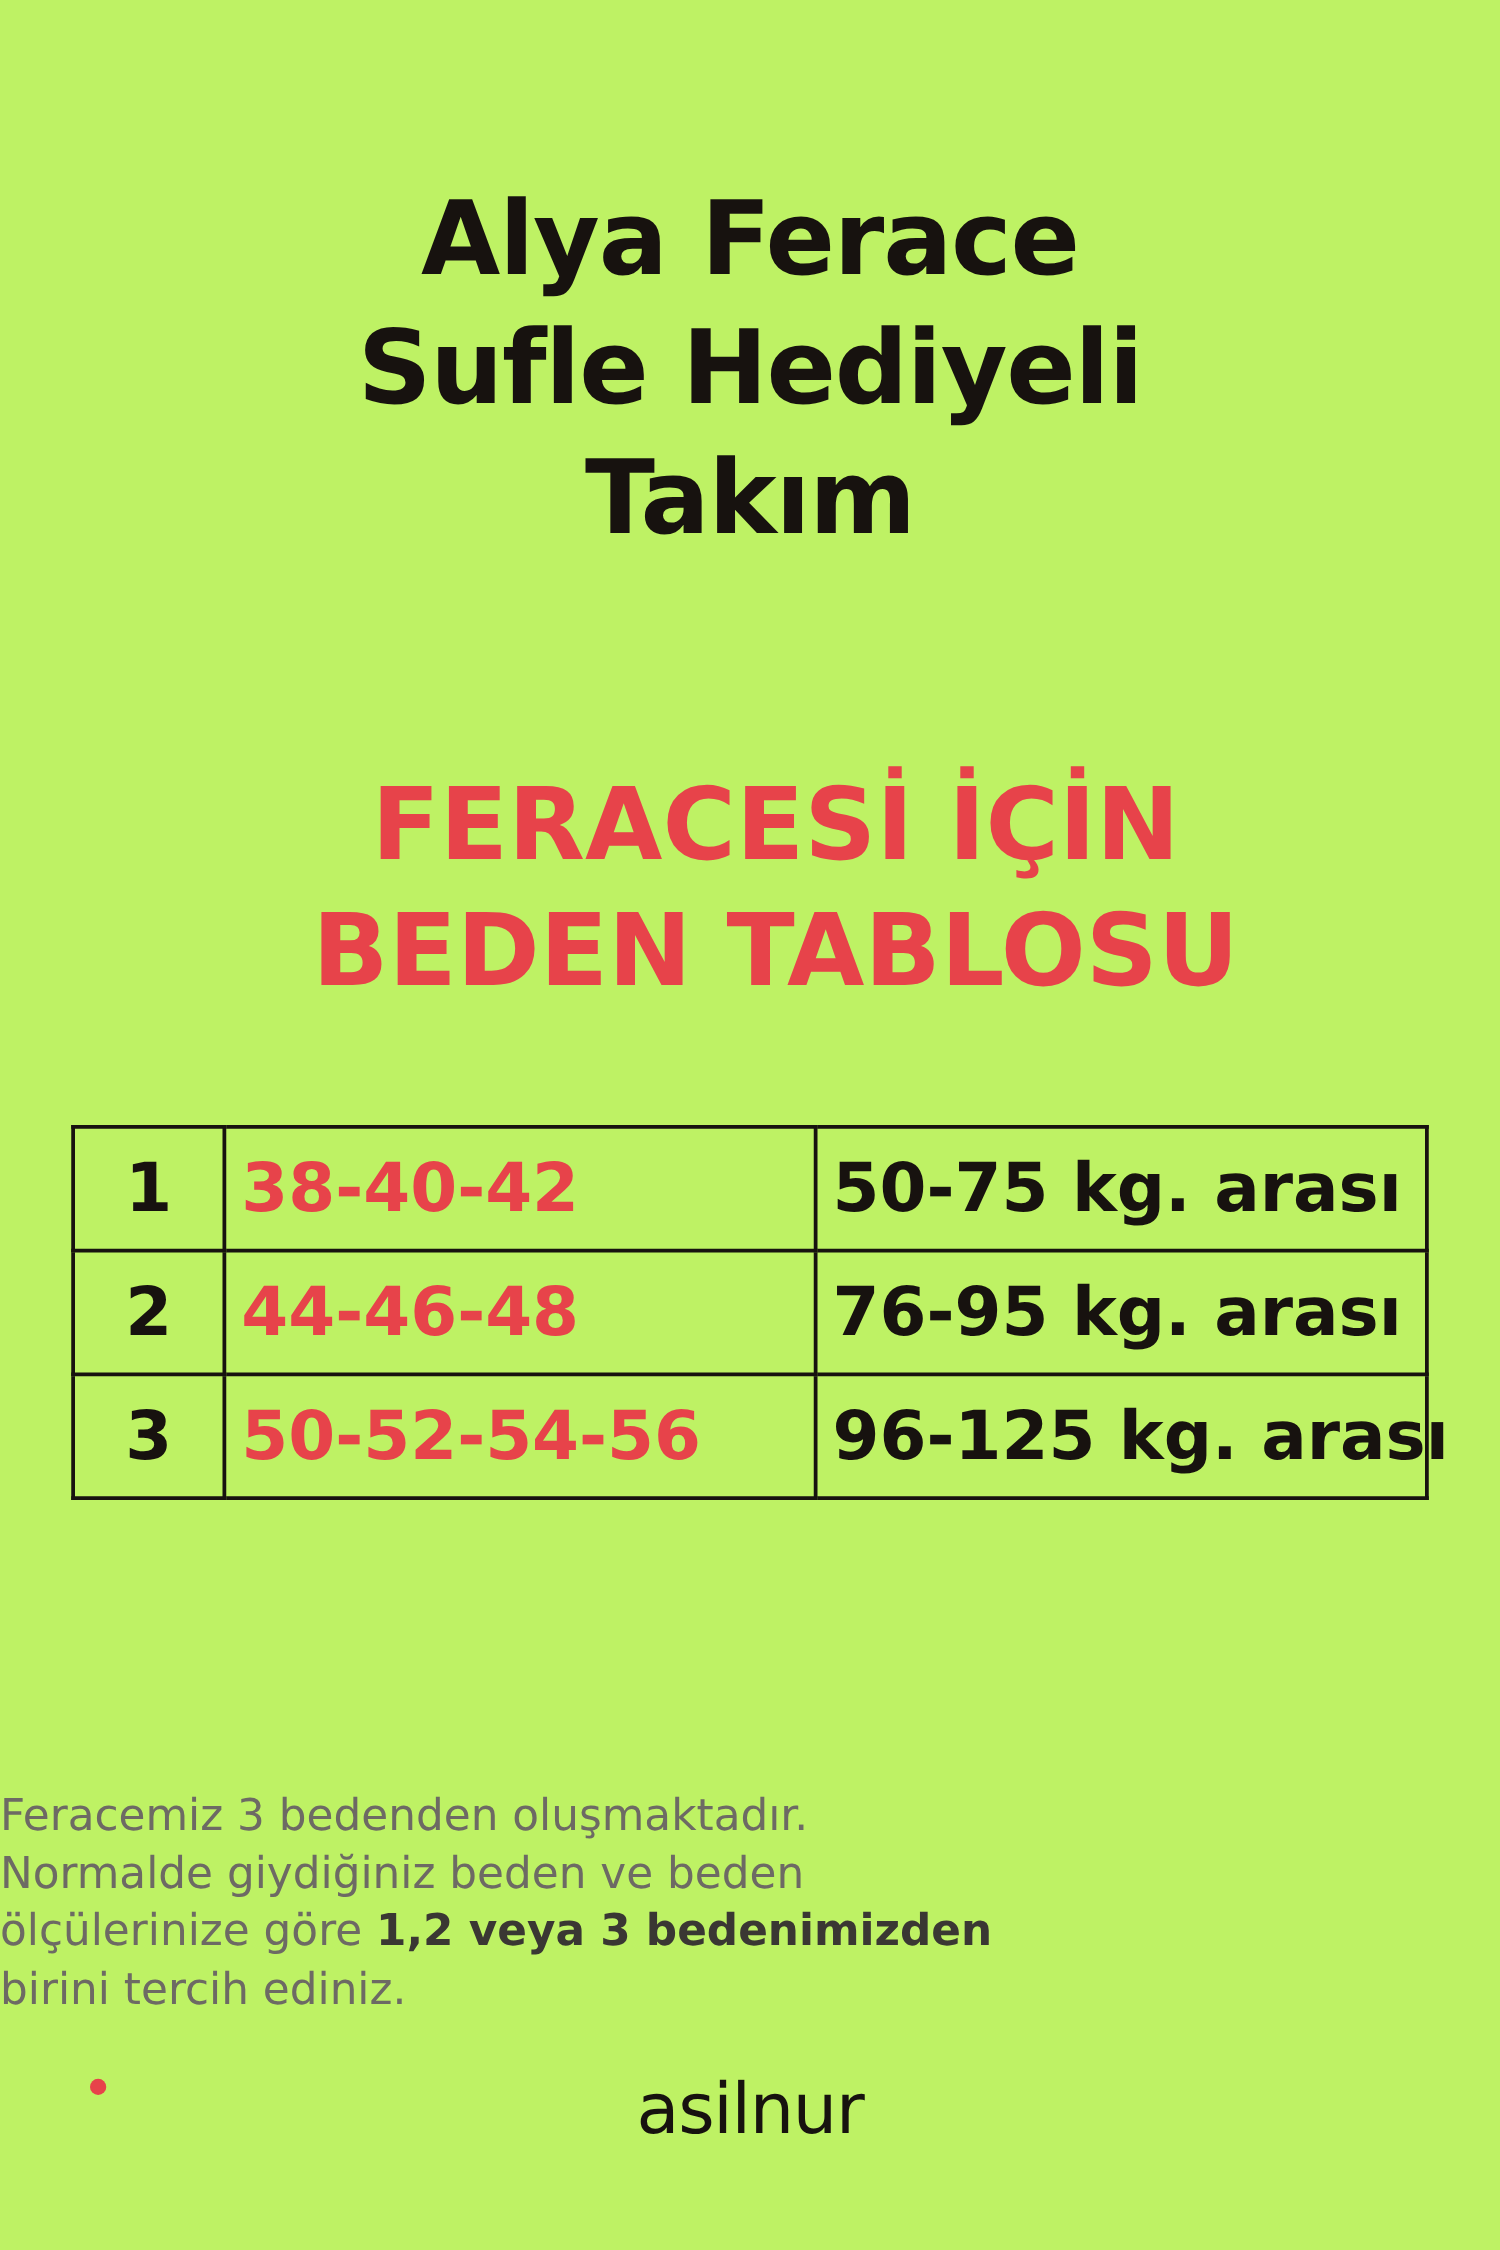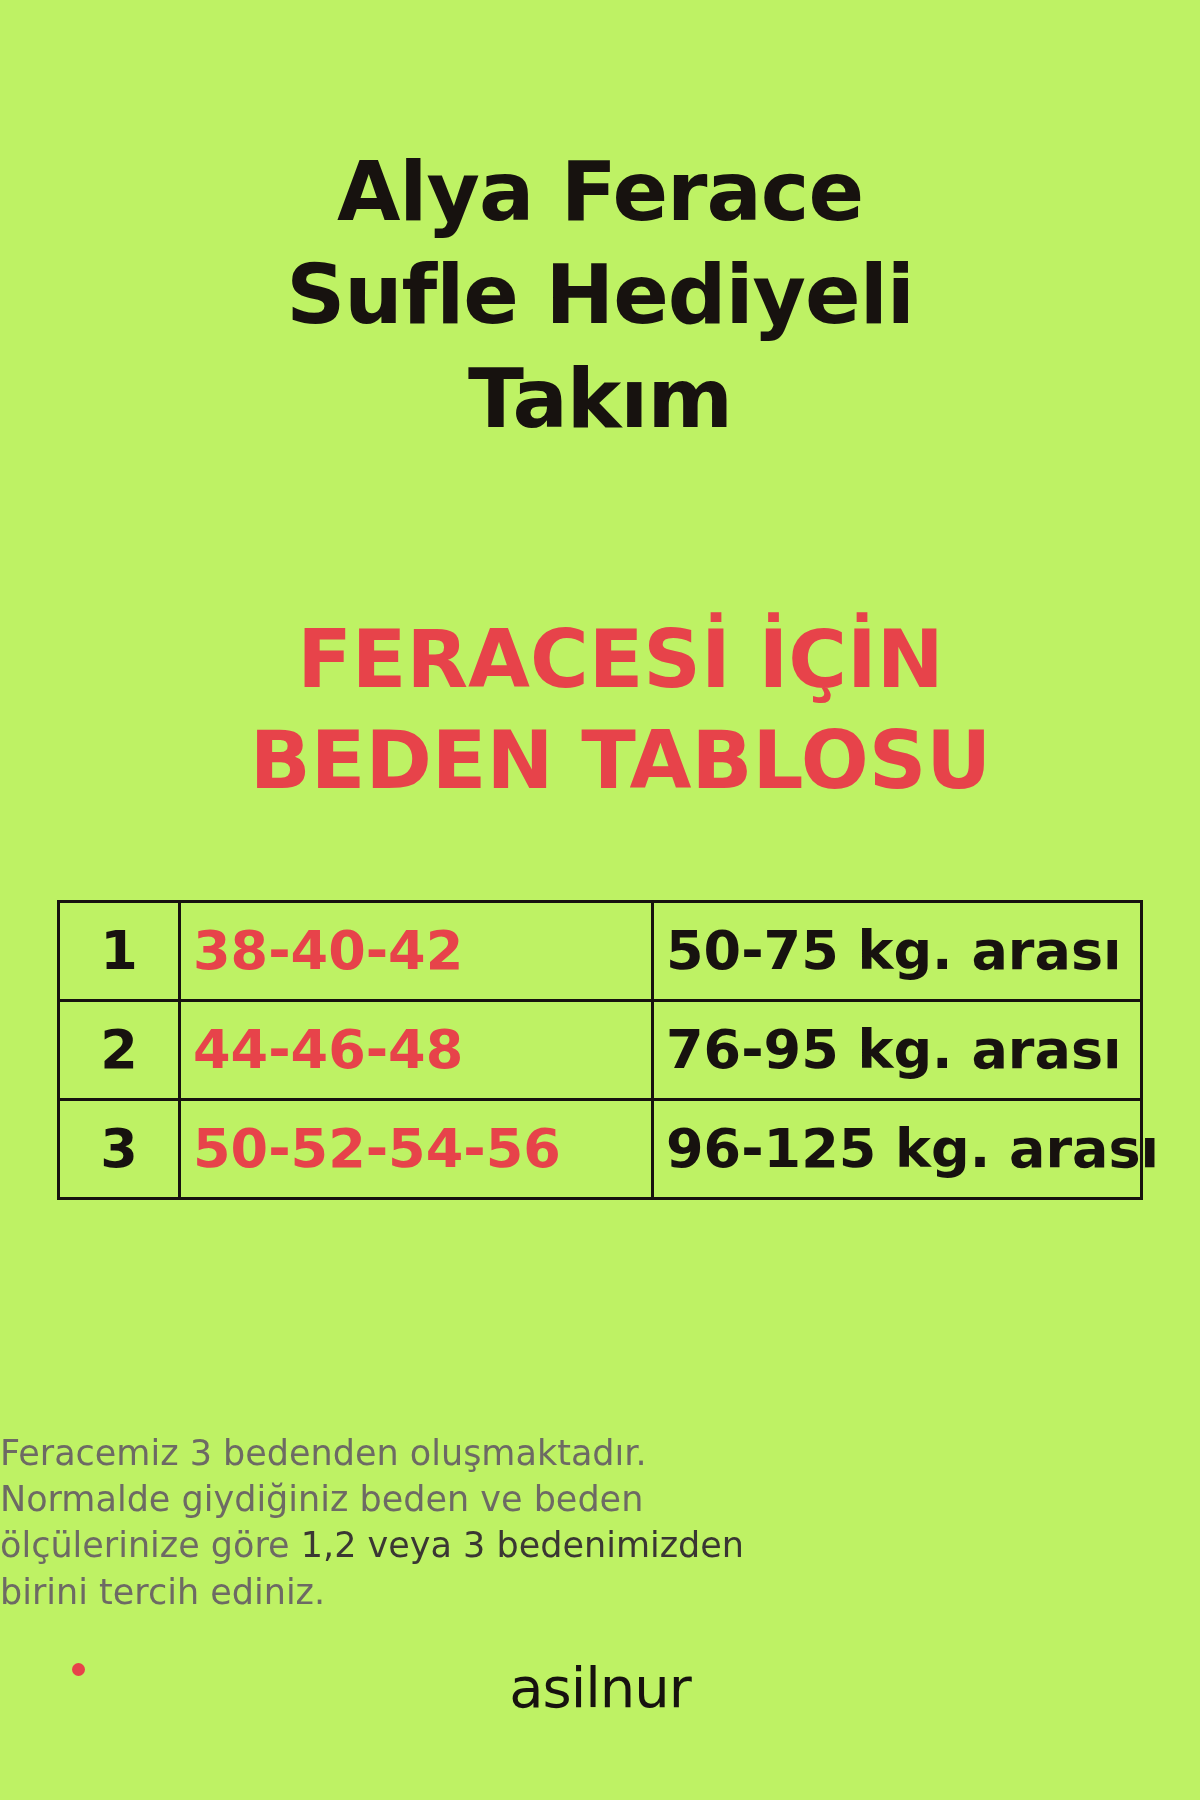--- a/index.html
+++ b/index.html
@@ -103,21 +103,21 @@
     left: 0;
     width: 1200px;
     text-align: left;
     font-family: "DejaVu Sans", sans-serif;
     font-size: 35px;
     line-height: 1.32;
     color: #6d6a64;
   }
   .note b {
     color: #3a3733;
-    font-weight: normal;
+    font-weight: bold;
   }
 
   
   .logo {
     position: absolute;
     top: 1655px;
     left: 0;
     width: 1200px;
     text-align: center;
   }

